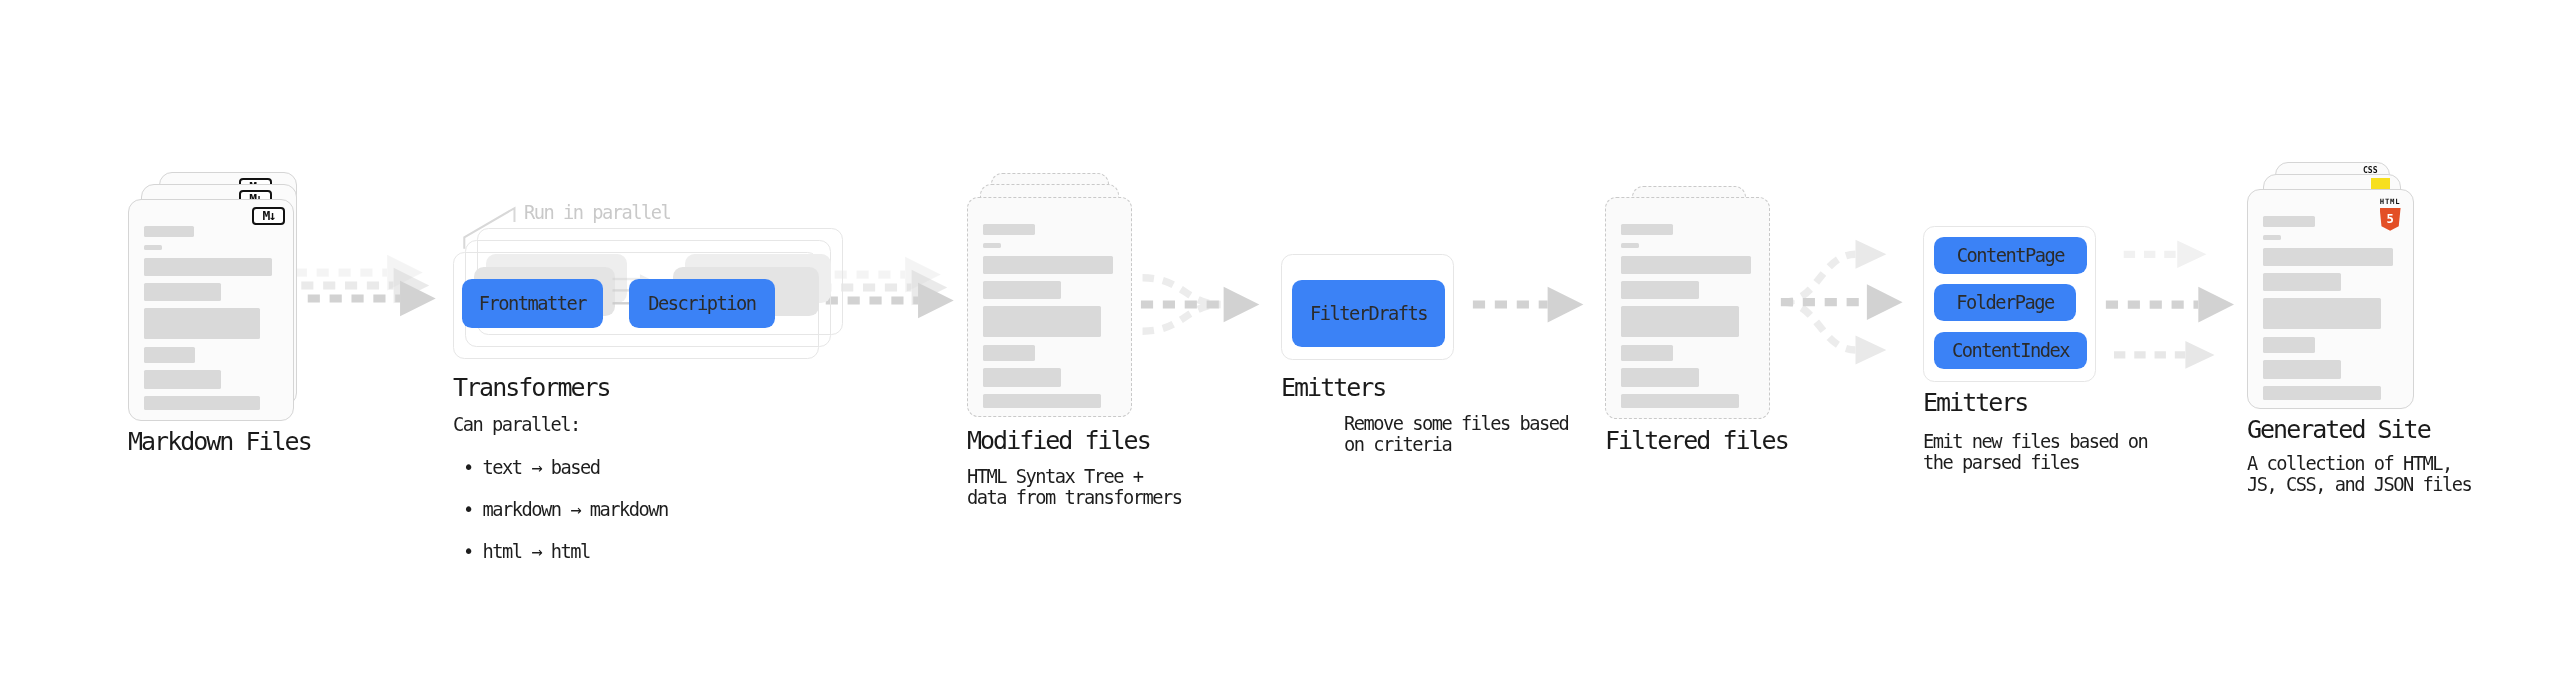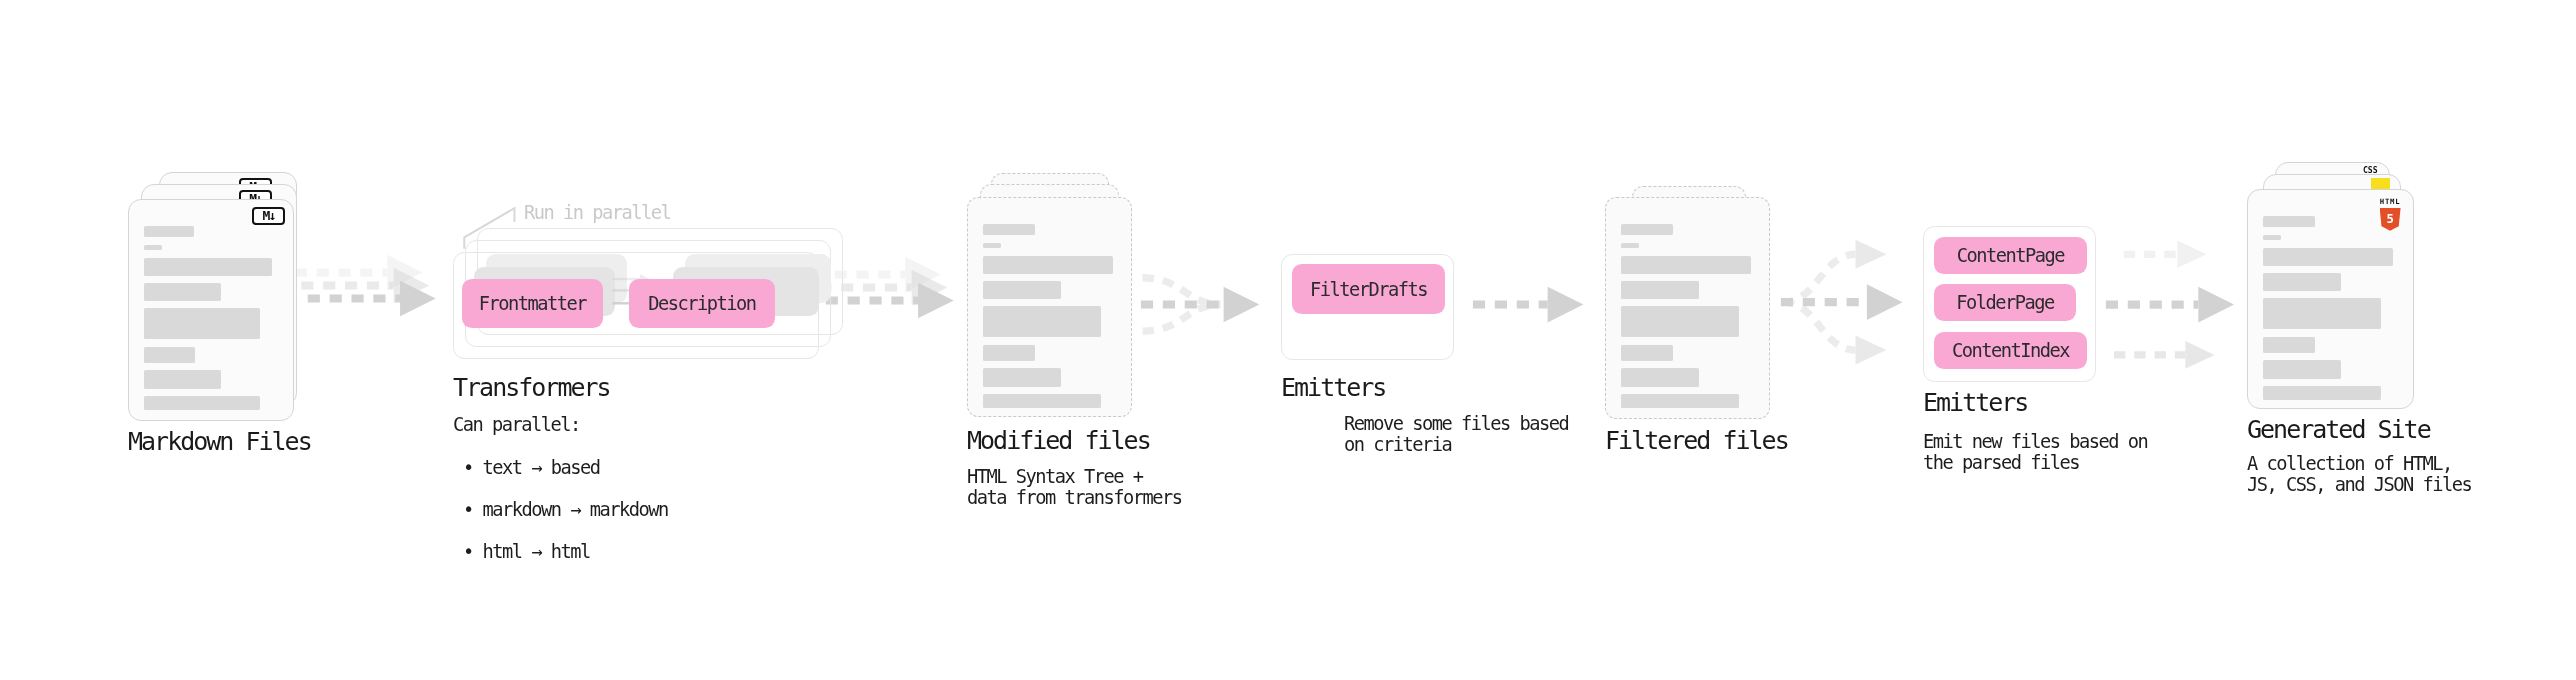--- a/index.html
+++ b/index.html
@@ -37,21 +37,21 @@
   .html5-shield{
     margin-top:1.6px; width:21px; height:23px; background:#e34f26;
     clip-path:polygon(0 0,100% 0,91% 80%,50% 100%,9% 80%);
     display:flex; align-items:center; justify-content:center;
     color:#fff; font-weight:bold; font-size:12.2px;
   }
 
   
   .frame{position:absolute; box-sizing:border-box; border:1.6px solid #e6e6e6; border-radius:11.4px; background:transparent;}
   .pill{
-    position:absolute; box-sizing:border-box; background:#f9a8d4; border-radius:9.8px;
+    position:absolute; box-sizing:border-box; background:#3b82f6; border-radius:9.8px;
     display:flex; align-items:center; justify-content:center;
     font-size:18.7px; letter-spacing:-1.5px; color:#2b2b2b;
   }
   .pill.ghost1{background:#e4e4e4;}
   .pill.ghost2{background:#eeeeee;}
 
   
   .stage-label{position:absolute; font-size:25px; letter-spacing:-2px; line-height:28px; color:#1a1a1a; white-space:pre;}
   .stage-desc{position:absolute; font-size:18.7px; letter-spacing:-1.5px; line-height:21px; color:#1d1d1d; white-space:pre-line;}
   .annotation{position:absolute; font-size:18.7px; letter-spacing:-1.5px; color:#c9c9c9; white-space:pre;}
@@ -215,21 +215,21 @@
           <i style="width:118px;height:14px"></i>
       </div>
     </div>
     <div class="stage-label" style="left:967px;top:427px">Modified files</div>
     <div class="stage-desc" style="left:967px;top:466px">HTML Syntax Tree +
 data from transformers</div>
   </div>
 
   <div>
     <div class="frame" style="left:1281px;top:254px;width:173px;height:106px"></div>
-    <div class="pill" style="left:1292px;top:264px;width:153px;height:50px">FilterDrafts</div>
+    <div class="pill" style="left:1292px;top:280px;width:153px;height:67px">FilterDrafts</div>
     <div class="stage-label" style="left:1281px;top:374px">Emitters</div>
     <div class="stage-desc" style="left:1344px;top:413px">Remove some files based
 on criteria</div>
   </div>
 
   <div>
     <div class="card dashed back" style="left:1632px;top:186px;width:114px;height:222px"></div>
     <div class="card dashed" style="left:1605px;top:197px;width:165px;height:222px">
       <div class="skel">
         <i style="width:52px;height:11.4px"></i>

